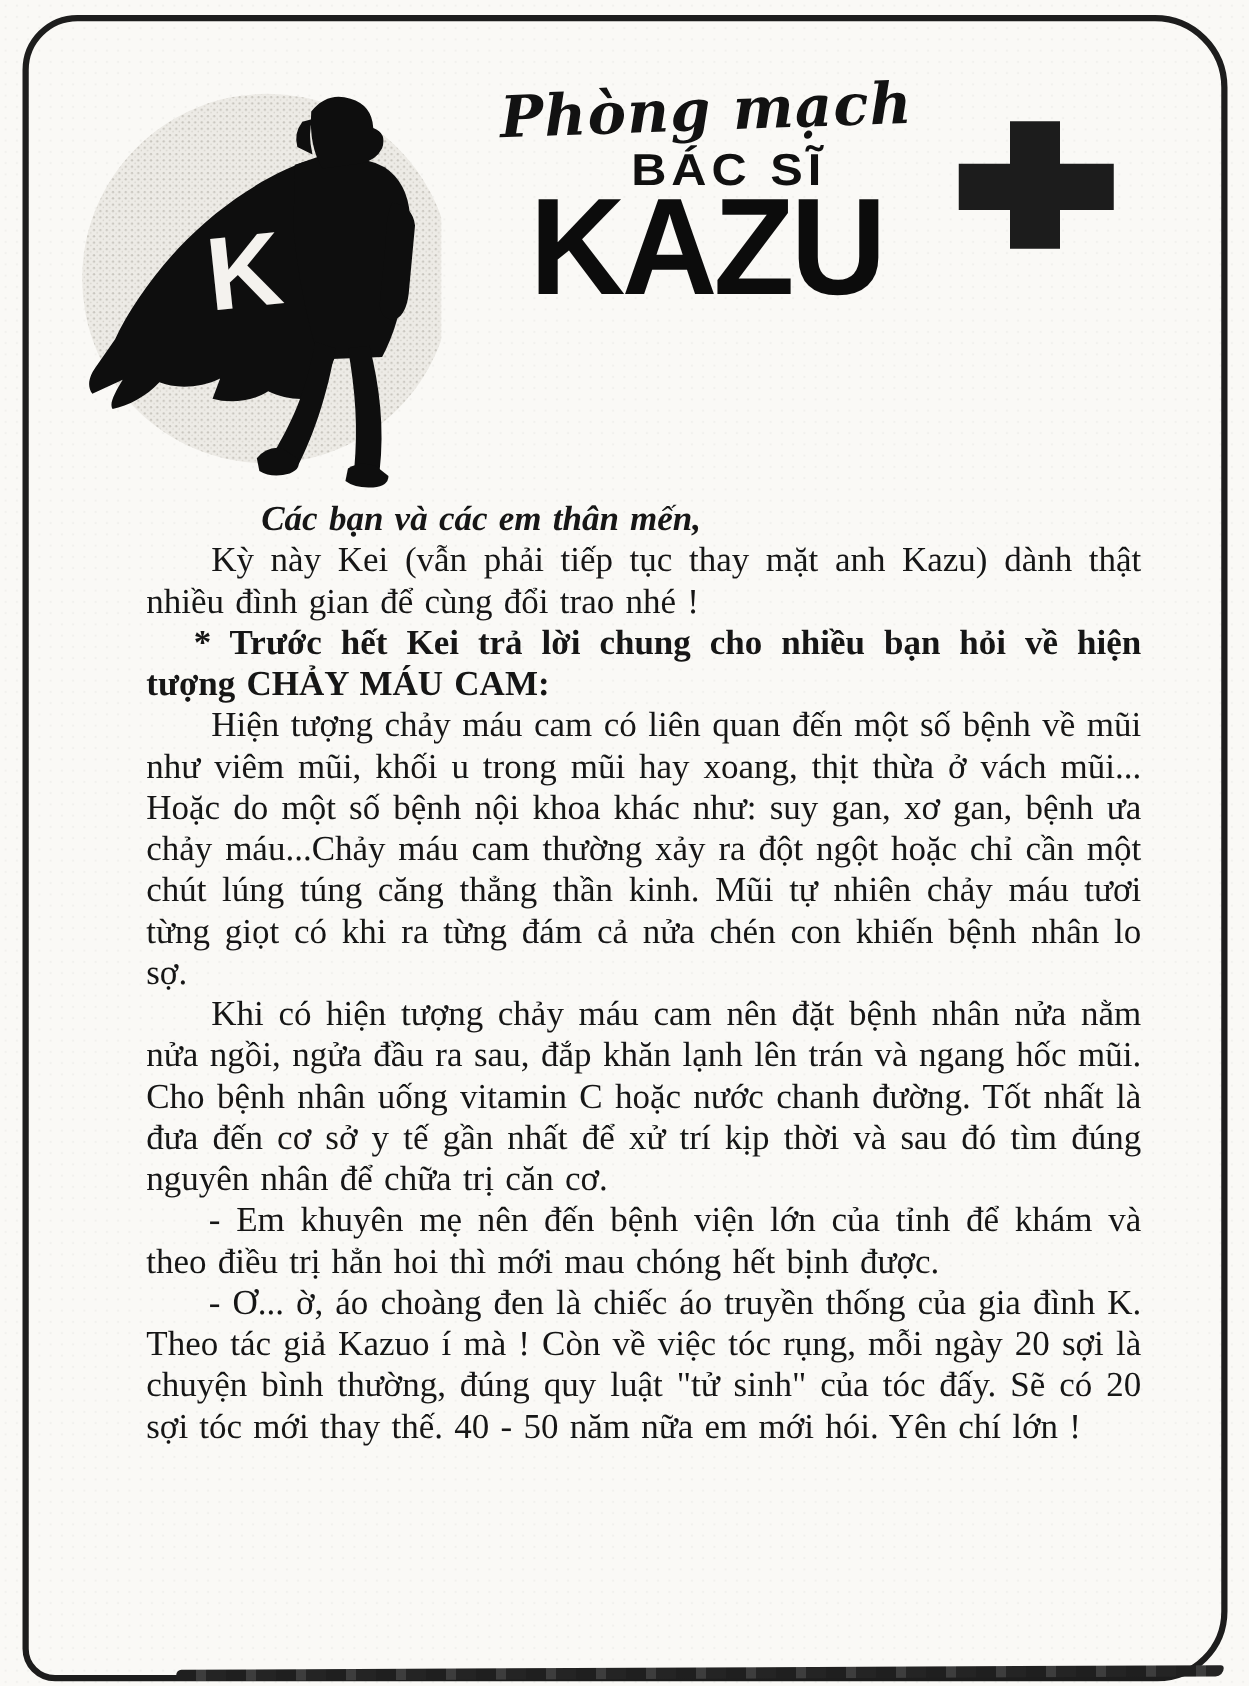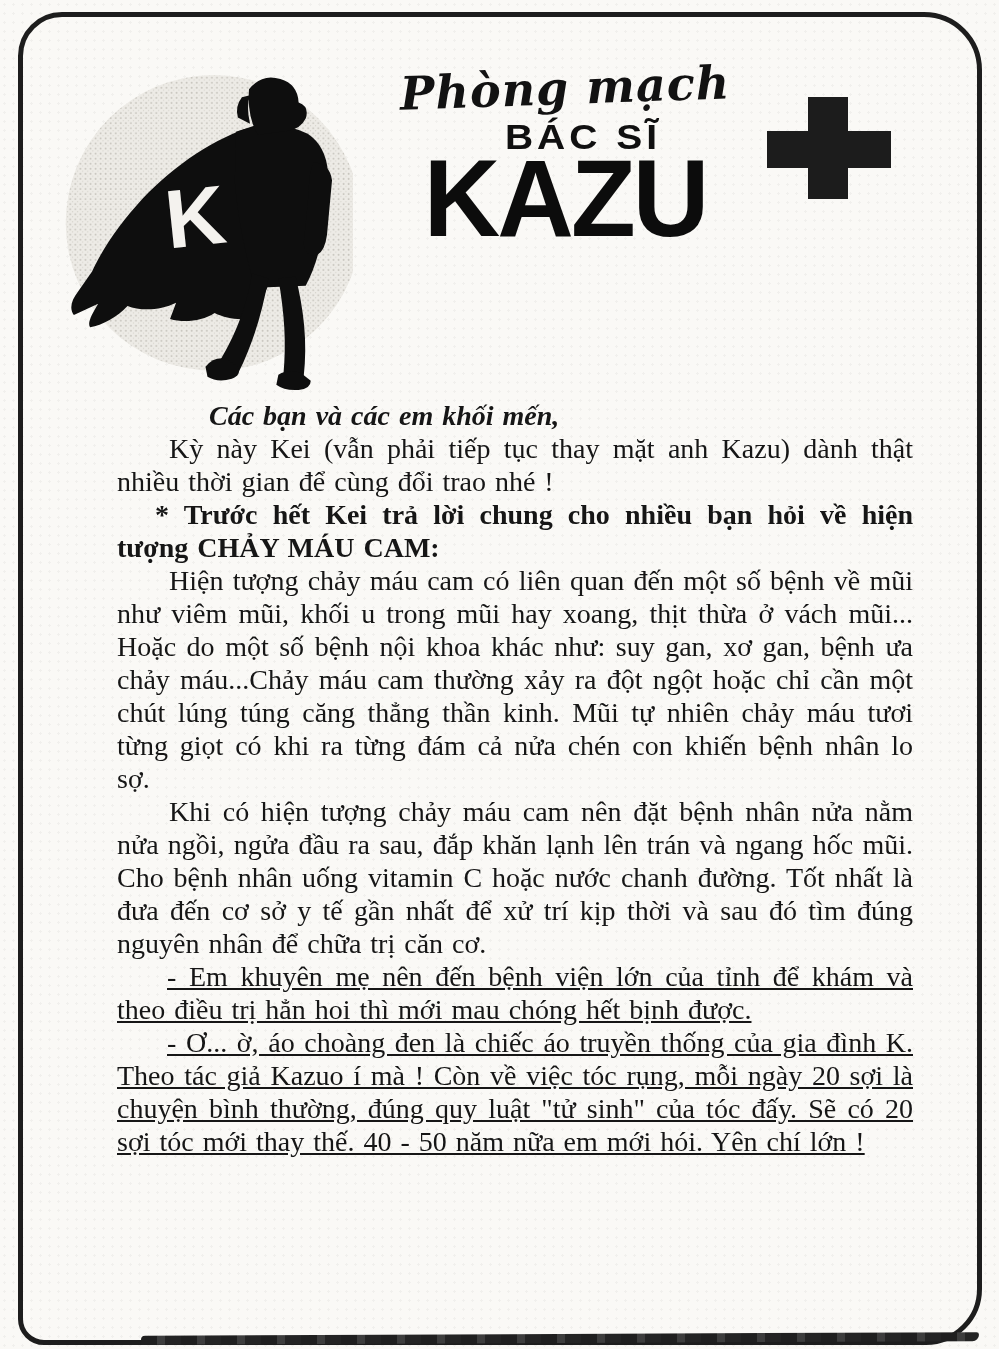--- a/index.html
+++ b/index.html
@@ -56,21 +56,21 @@
 
   
   .content {
     position:absolute; left:94px; right:64px; top:382px;
     font-size:28px; line-height:33px; word-spacing:2px;
   }
   .para { margin:0; text-align:justify; text-indent:40px; }
   .para.salutation { font-weight:bold; font-style:italic; text-indent:92px; text-align:left; }
   .para.body       { text-indent:52px; }
   .para.heading    { font-weight:bold; text-indent:38px; }
-  .para.answer     { text-indent:50px;text-decoration:underline; }
+  .para.answer     { text-indent:50px; }
 
   
   .bottom-edge {
     position:absolute; left:118px; right:-2px; bottom:-3px; height:9px;
     background:repeating-linear-gradient(90deg,#1f1f1f 0 16px,#3d3d3d 16px 24px,#242424 24px 40px);
     border-radius:5px 3px 8px 3px;
     transform:rotate(-0.25deg);
   }
 </style>
 </head>
@@ -126,22 +126,22 @@
       </div>
 
       <div class="cross">
         <span class="cv"></span>
         <span class="ch"></span>
       </div>
 
     </div>
 
     <div class="content">
-        <p class="para salutation">Các bạn và các em khối mến,</p>
-        <p class="para body">Kỳ này Kei (vẫn phải tiếp tục thay mặt anh Kazu) dành thật nhiều thời gian để cùng đổi trao nhé !</p>
+        <p class="para salutation">Các bạn và các em thân mến,</p>
+        <p class="para body">Kỳ này Kei (vẫn phải tiếp tục thay mặt anh Kazu) dành thật nhiều đình gian để cùng đổi trao nhé !</p>
         <p class="para heading">* Trước hết Kei trả lời chung cho nhiều bạn hỏi về hiện tượng CHẢY MÁU CAM:</p>
         <p class="para body">Hiện tượng chảy máu cam có liên quan đến một số bệnh về mũi như viêm mũi, khối u trong mũi hay xoang, thịt thừa ở vách mũi... Hoặc do một số bệnh nội khoa khác như: suy gan, xơ gan, bệnh ưa chảy máu...Chảy máu cam thường xảy ra đột ngột hoặc chỉ cần một chút lúng túng căng thẳng thần kinh. Mũi tự nhiên chảy máu tươi từng giọt có khi ra từng đám cả nửa chén con khiến bệnh nhân lo sợ.</p>
         <p class="para body">Khi có hiện tượng chảy máu cam nên đặt bệnh nhân nửa nằm nửa ngồi, ngửa đầu ra sau, đắp khăn lạnh lên trán và ngang hốc mũi. Cho bệnh nhân uống vitamin C hoặc nước chanh đường. Tốt nhất là đưa đến cơ sở y tế gần nhất để xử trí kịp thời và sau đó tìm đúng nguyên nhân để chữa trị căn cơ.</p>
         <p class="para answer">- Em khuyên mẹ nên đến bệnh viện lớn của tỉnh để khám và theo điều trị hẳn hoi thì mới mau chóng hết bịnh được.</p>
         <p class="para answer">- Ơ... ờ, áo choàng đen là chiếc áo truyền thống của gia đình K. Theo tác giả Kazuo í mà ! Còn về việc tóc rụng, mỗi ngày 20 sợi là chuyện bình thường, đúng quy luật "tử sinh" của tóc đấy. Sẽ có 20 sợi tóc mới thay thế. 40 - 50 năm nữa em mới hói. Yên chí lớn !</p>
       </div>
 
     <div class="bottom-edge"></div>
   </div>
 </div>

